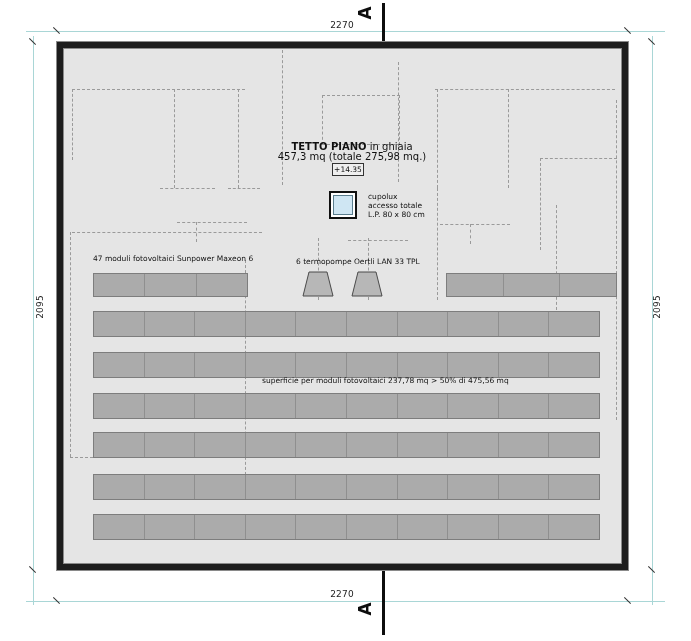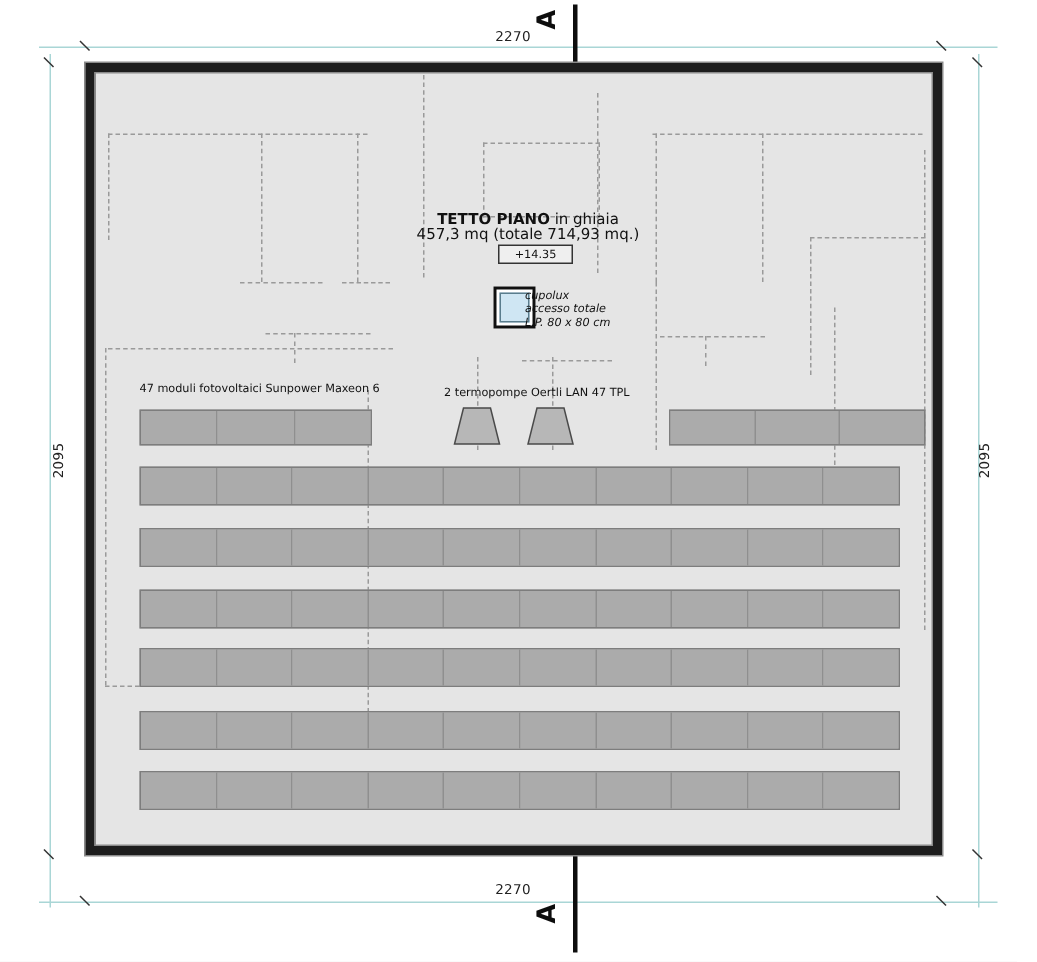--- a/index.html
+++ b/index.html
@@ -33,22 +33,22 @@
   
   .skylight{position:absolute;left:329px;top:191px;width:28px;height:28px;box-sizing:border-box;border:2.5px solid #101010;background:#fff;}
   .skylight-inner{position:absolute;left:2px;top:2px;right:2px;bottom:2px;background:var(--sky);border:1px solid #5a7d8d;}
   
   .section-line{position:absolute;left:382px;width:3px;background:#0d0d0d;}
   .section-label{position:absolute;font-size:17px;font-weight:bold;color:#0d0d0d;transform:rotate(-90deg);width:18px;height:18px;line-height:18px;text-align:center;}
   
   .note{position:absolute;font-size:7.5px;line-height:9px;color:#111;white-space:nowrap;}
   .roof-title{position:absolute;left:277px;top:142px;width:150px;text-align:center;font-size:10px;line-height:9.5px;color:#111;}
   .roof-title b{font-weight:bold;}
-  .elev-box{position:absolute;left:332px;top:163px;width:50px;height:13px;box-sizing:border-box;border:1px solid #333;background:#efefef;font-size:7.5px;line-height:11px;text-align:center;color:#111;}
-  .skylabel{position:absolute;left:350px;top:192px;font-size:7.5px;line-height:9px;color:#111;white-space:nowrap;font-style:italic;}
+  .elev-box{position:absolute;left:332px;top:163px;width:32px;height:13px;box-sizing:border-box;border:1px solid #333;background:#efefef;font-size:7.5px;line-height:11px;text-align:center;color:#111;}
+  .skylabel{position:absolute;left:368px;top:192px;font-size:7.5px;line-height:9px;color:#111;white-space:nowrap;}
   .heatpump{position:absolute;width:32px;height:26px;}
 </style>
 </head>
 <body>
 
 <div class="canvas" style="--dim: #a9d6d6; --dash: #9a9a9a; --panel: #ababab; --panel-border: #7d7d7d; --roof: #e5e5e5; --wall: #1d1d1d; --sky: #cfe6f3;">
 
   <div class="dim-line" style="left:26px;top:31px;width:639px;height:1px;"></div>
   <div class="dim-line" style="left:26px;top:601px;width:639px;height:1px;"></div>
   <div class="dim-line" style="left:33px;top:36px;width:1px;height:569px;"></div>
@@ -204,21 +204,22 @@
     <div class="skylight-inner"></div>
   </div>
   <div class="skylabel">
     <div>cupolux</div>
     <div>accesso totale</div>
     <div>L.P. 80 x 80 cm</div>
   </div>
 
   <div class="roof-title">
     <div><b>TETTO PIANO</b><span> in ghiaia</span></div>
-    <div>457,3 mq (totale 714,93 mq.)</div>
+    <div>457,3 mq (totale 275,98 mq.)</div>
   </div>
 
   <div class="elev-box">+14.35</div>
 
   <div class="note" style="left:93px;top:254px;">47 moduli fotovoltaici Sunpower Maxeon 6</div>
-  <div class="note" style="left:296px;top:257px;">2 termopompe Oertli LAN 47 TPL</div>
+  <div class="note" style="left:296px;top:257px;">6 termopompe Oertli LAN 33 TPL</div>
+  <div class="note" style="left:262px;top:376px;">superficie per moduli fotovoltaici 237,78 mq &gt; 50% di  475,56 mq</div>
 
 </div>
 
 </body></html>

